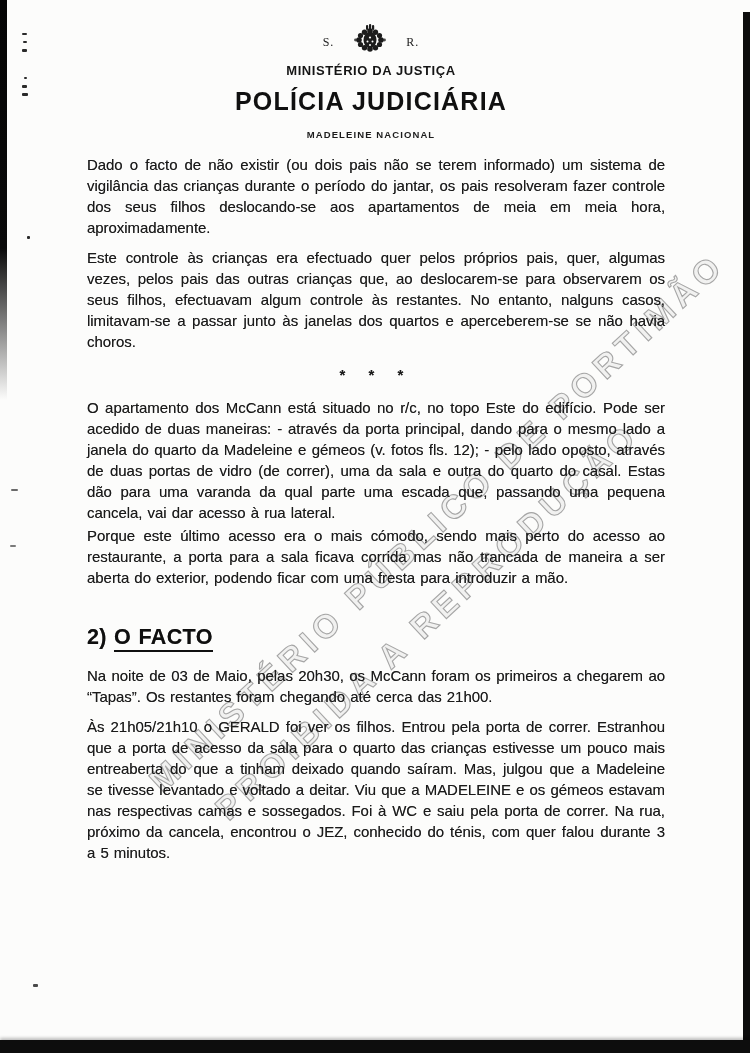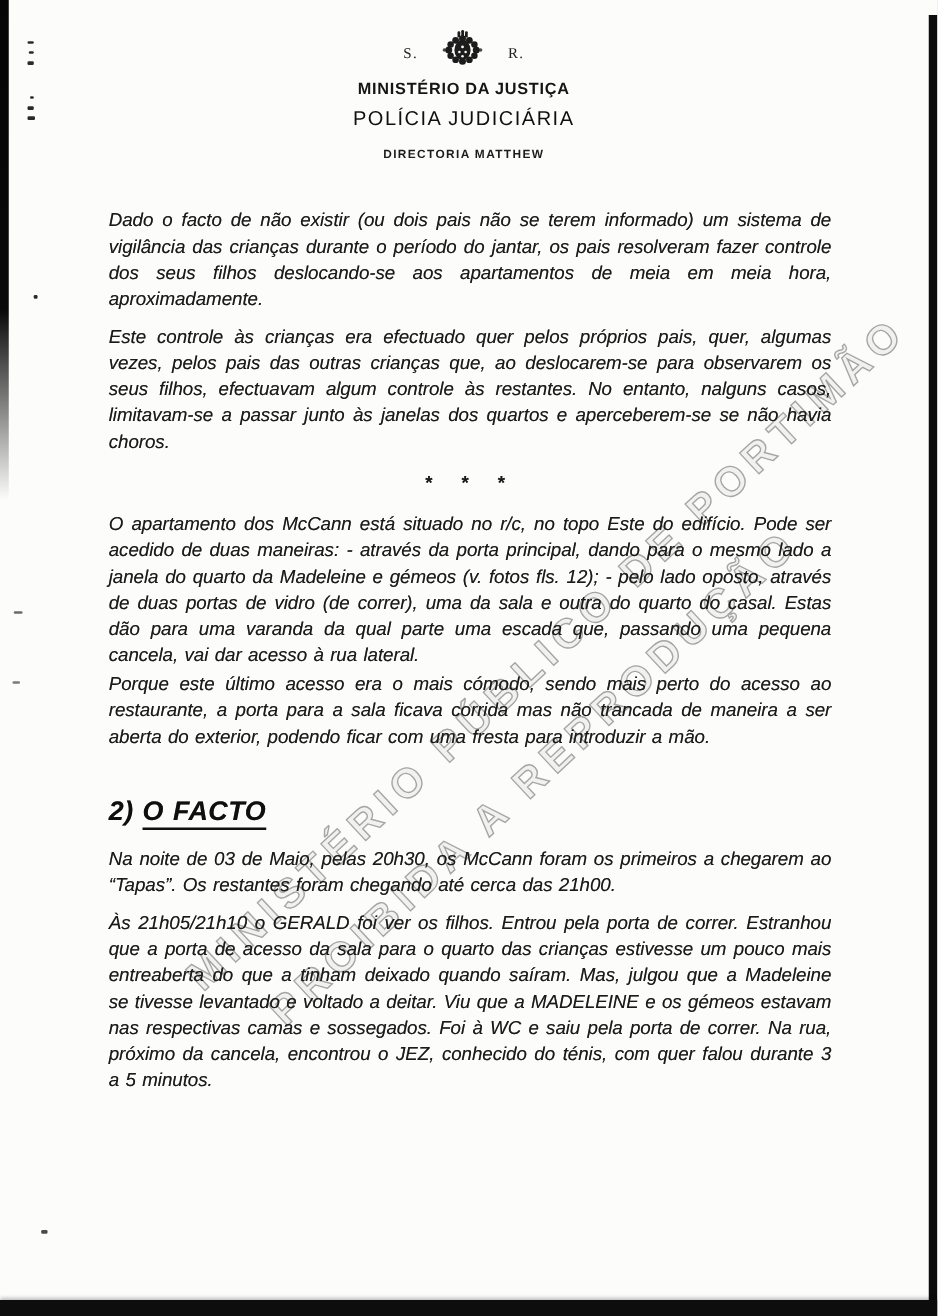--- a/index.html
+++ b/index.html
@@ -37,45 +37,44 @@
   }
   .crest-row { display: flex; align-items: center; gap: 13px; height: 32px; }
   .crest-letter {
     font-family: "Liberation Serif", "DejaVu Serif", serif;
     font-size: 12px; color: #222; letter-spacing: 1px;
   }
   .ministry {
     margin-top: 5px; font-size: 13px; font-weight: bold; letter-spacing: 0.6px; color: #151515;
   }
   .agency {
-    margin-top: 9px; font-size: 16px; font-weight: normal; letter-spacing: 1.2px; color: #101010;
+    margin-top: 9px; font-size: 25px; font-weight: bold; letter-spacing: 1.2px; color: #101010;
   }
   .directorate {
     margin-top: 13px; font-size: 9.5px; font-weight: bold; letter-spacing: 1.1px; color: #1c1c1c;
   }
 
   
   .watermark {
     position: absolute; white-space: nowrap; z-index: 1;
     font-weight: 600; font-size: 33px; letter-spacing: 6px;
     color: rgba(165,165,165,0.12);
     -webkit-text-stroke: 1.1px rgba(150,150,150,0.85);
     transform-origin: 0 0;
     pointer-events: none;
   }
   .wm-1 { left: 142px; top: 772px; transform: rotate(-43deg); }
   .wm-2 { left: 208px; top: 800px; transform: rotate(-43deg); }
 
   
   .body-text {
-    position: absolute; left: 87px; width: 578px; top: 164px; z-index: 2;
+    position: absolute; left: 87px; width: 578px; top: 152px; z-index: 2;
     font-size: 15px; line-height: 21px; text-align: justify;
     letter-spacing: -0.05px; word-spacing: 1px;
     text-shadow: 0 0 0.4px rgba(10,10,10,0.55);
-    font-style: italic;
   }
   .body-text p { margin: 0; }
   .p-gap { margin-top: 9px !important; }
   .separator {
     margin-top: 12px !important; text-align: center;
     letter-spacing: 9px; font-size: 15px; font-weight: bold;
   }
   .p-after-sep { margin-top: 12px !important; }
   .p-tight { margin-top: 2px !important; }
   .section-heading {
@@ -140,21 +139,21 @@
             <circle cx="20.5" cy="17.5" r="1.0"></circle>
             <circle cx="25.5" cy="17.5" r="1.0"></circle>
             <circle cx="23" cy="21" r="1.0"></circle>
           </g>
         </svg>
       </span>
       <span class="crest-letter">R.</span>
     </div>
     <div class="ministry">MINISTÉRIO DA JUSTIÇA</div>
     <div class="agency">POLÍCIA JUDICIÁRIA</div>
-    <div class="directorate">DIRECTORIA MATTHEW</div>
+    <div class="directorate">MADELEINE NACIONAL</div>
   </div>
 
   <div class="body-text">
     <p class="p-tight">Dado o facto de não existir (ou dois pais não se terem informado) um sistema de vigilância das crianças durante o período do jantar, os pais resolveram fazer controle dos seus filhos deslocando-se aos apartamentos de meia em meia hora, aproximadamente.</p>
     <p class="p-gap">Este controle às crianças era efectuado quer pelos próprios pais, quer, algumas vezes, pelos pais das outras crianças que, ao deslocarem-se para observarem os seus filhos, efectuavam algum controle às restantes. No entanto, nalguns casos, limitavam-se a passar junto às janelas dos quartos e aperceberem-se se não havia choros.</p>
     <p class="separator">* * *</p>
     <p class="p-after-sep">O apartamento dos McCann está situado no r/c, no topo Este do edifício. Pode ser acedido de duas maneiras: - através da porta principal, dando para o mesmo lado a janela do quarto da Madeleine e gémeos (v. fotos fls. 12); - pelo lado oposto, através de duas portas de vidro (de correr), uma da sala e outra do quarto do casal. Estas dão para uma varanda da qual parte uma escada que, passando uma pequena cancela, vai dar acesso à rua lateral.</p>
     <p class="p-tight">Porque este último acesso era o mais cómodo, sendo mais perto do acesso ao restaurante, a porta para a sala ficava corrida mas não trancada de maneira a ser aberta do exterior, podendo ficar com uma fresta para introduzir a mão.</p>
     <p class="section-heading"><span>2)</span><span class="section-title-underline">O FACTO</span></p>
     <p class="p-after-heading">Na noite de 03 de Maio, pelas 20h30, os McCann foram os primeiros a chegarem ao “Tapas”. Os restantes foram chegando até cerca das 21h00.</p>

